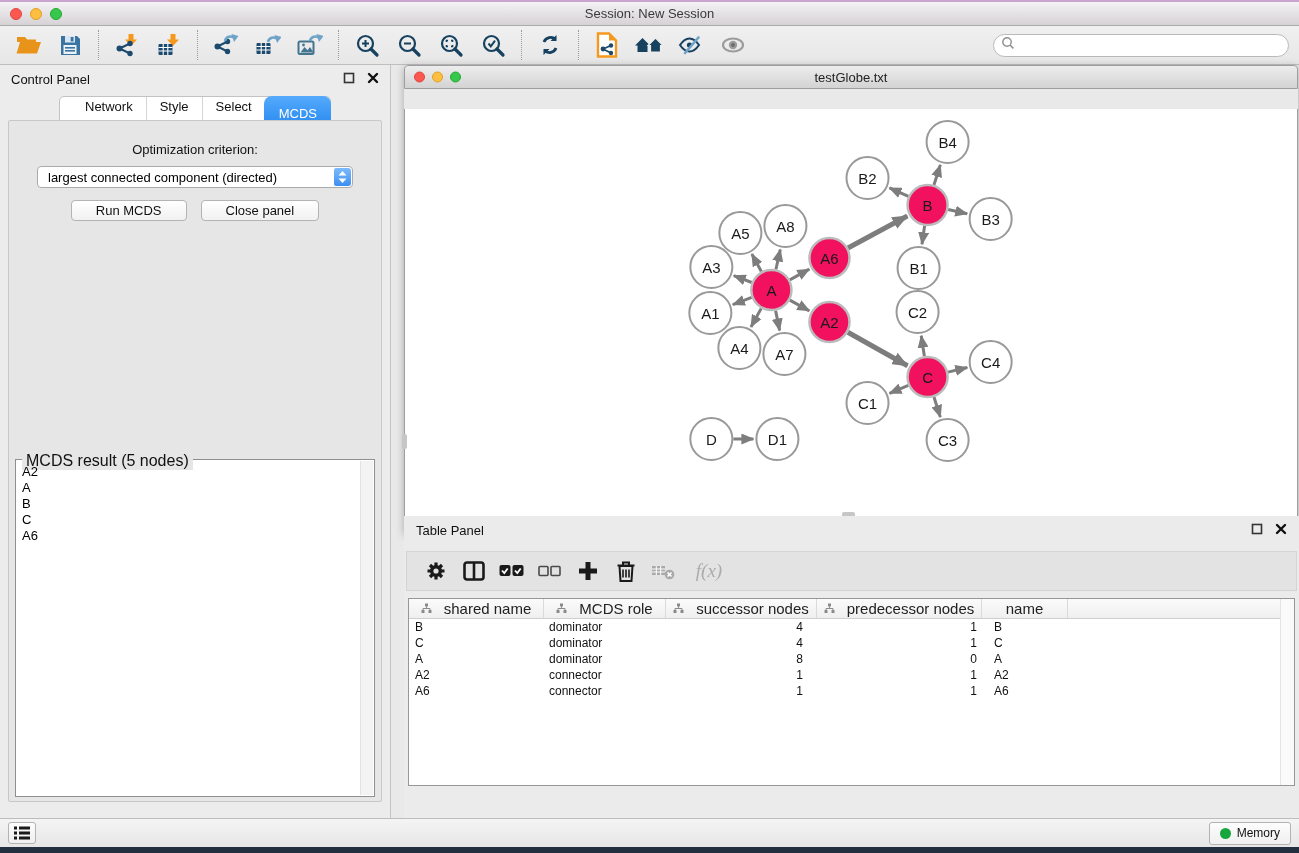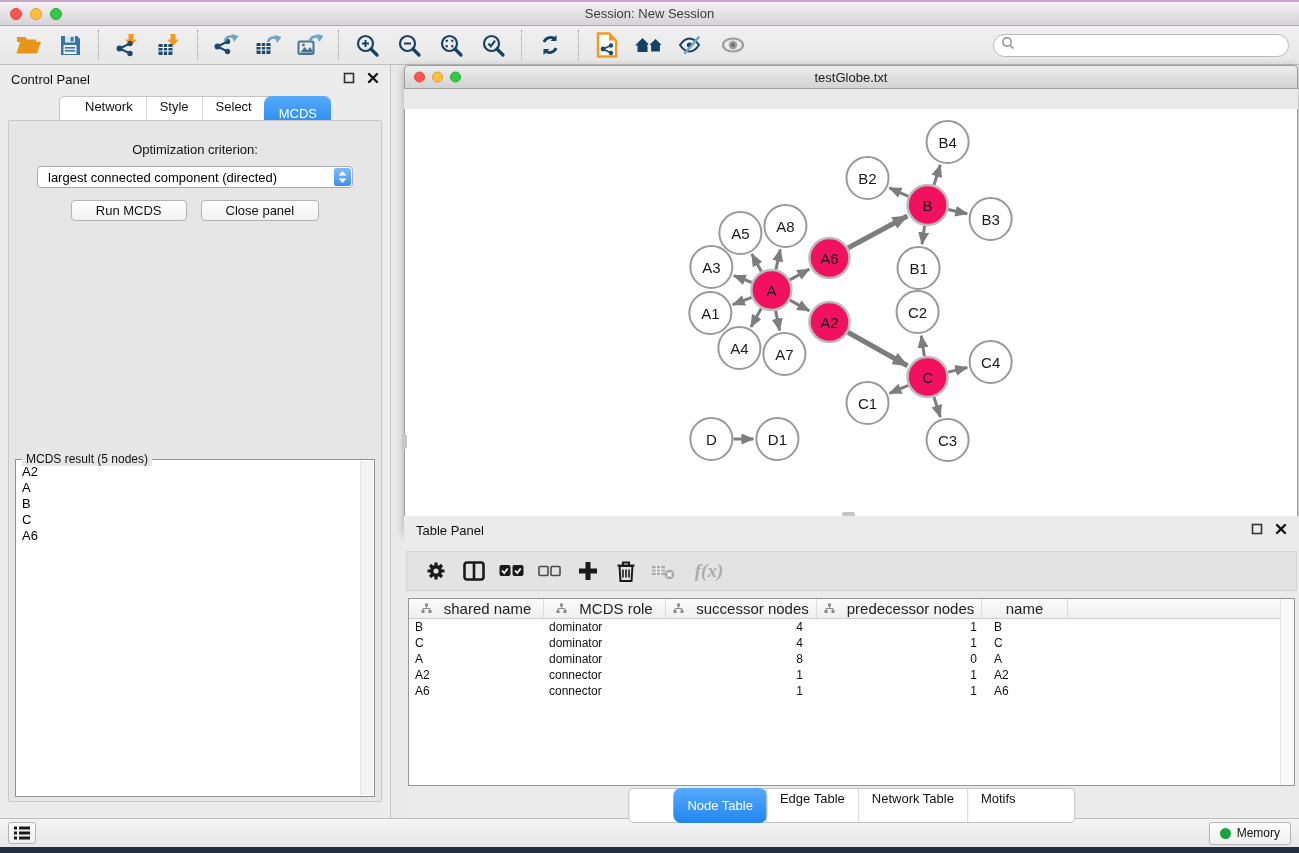--- a/index.html
+++ b/index.html
@@ -50,21 +50,21 @@
   .dropdown { margin:9px auto 0; width:316px; height:22px; border:1px solid #ABABAB; border-radius:4px;
               background:#fff; display:flex; align-items:center; position:relative; font-size:13px; }
   .dd-text { padding-left:10px; white-space:nowrap; overflow:hidden; }
   .dd-step { position:absolute; right:1px; top:1px; bottom:1px; width:17px; border-radius:2px 3px 3px 2px;
              background:linear-gradient(#7CBCFD,#3D8EF2); display:flex; align-items:center; justify-content:center; }
   .btn-row { margin-top:12px; display:flex; justify-content:center; gap:14px; }
   .mac-btn { font-size:13px; padding:2px 24px; border:1px solid #B4B4B4; border-radius:4px; color:#111;
              background:linear-gradient(#FFFFFF,#F1F1F1); font-family:"Liberation Sans",sans-serif; }
 
   .result-box { position:absolute; left:6px; right:6px; top:338px; bottom:4px; border:1px solid #8F8F8F; background:#fff; }
-  .result-legend { position:absolute; top:-8px; left:6px; background:#E6E6E6; padding:0 4px; font-size:12px; color:#111; }
+  .result-legend { position:absolute; top:-8px; left:6px; background:#E6E6E6; padding:0 4px; font-size:16px; color:#111; }
   .result-list { position:absolute; top:2px; left:2px; right:16px; bottom:2px; padding:2px 4px; font-size:13px; overflow:hidden; }
   .result-item { height:16px; line-height:16px; }
   .result-scroll { position:absolute; top:1px; bottom:1px; right:1px; width:13px; background:#F3F3F3; border-left:1px solid #E2E2E2; }
 
   
   .workspace { flex:1; position:relative; background:#E9E9E9; }
 
   .network-window { position:absolute; left:13px; top:0; right:1px; height:468px; border-radius:4px 4px 0 0;
                     box-shadow:0 2px 8px rgba(0,0,0,.28); }
   .nw-titlebar { height:24px; background:linear-gradient(#EDEDED,#D3D3D3); border:1px solid #9E9E9E;
@@ -80,21 +80,21 @@
           background:repeating-linear-gradient(135deg, transparent 0 3px, #ADADAD 3px 4.5px); }
   .splitter-left { position:absolute; left:11px; top:369px; width:5px; height:15px; background:#C6C6C6; border-radius:2px; }
   .splitter-bottom { position:absolute; left:451px; top:447px; width:13px; height:7px; background:#C6C6C6; border-radius:2px; }
 
   
   .table-panel { position:absolute; left:13px; top:451px; right:0; bottom:0; background:#EBEBEB; }
   .tp-header { height:28px; display:flex; align-items:center; padding:0 12px; font-size:13px; color:#111; }
   .tp-toolbar { position:absolute; top:35px; left:2px; right:2px; height:40px; background:#E3E3E3;
                 border:1px solid #D4D4D4; display:flex; align-items:center; padding:0 10px; }
   .tp-tool { width:38px; height:34px; background:none; border:none; display:flex; align-items:center; justify-content:center; }
-  .fx-label { font-family:"Liberation Serif",serif; font-style:italic; font-size:19px; color:#ABABAB;font-weight:bold; }
+  .fx-label { font-family:"Liberation Serif",serif; font-style:italic; font-size:19px; color:#ABABAB; }
 
   .tp-table { position:absolute; left:4px; right:4px; top:82px; height:188px; background:#fff;
               border:1px solid #979797; overflow:hidden; }
   .tt-header { display:flex; height:20px; background:linear-gradient(#FBFBFB,#EFEFEF); border-bottom:1px solid #CFCFCF; }
   .tt-hcell { display:flex; align-items:center; justify-content:center; gap:12px; border-right:1px solid #DADADA;
               font-size:15px; color:#222; flex:none; }
   .tt-row { display:flex; height:16px; align-items:center; font-size:12px; color:#111; }
   .tt-cell { flex:none; white-space:nowrap; overflow:hidden; }
   .tt-scroll { position:absolute; top:0; bottom:0; right:0; width:14px; background:#FAFAFA; border-left:1px solid #E3E3E3; }
   .tp-tabs { position:absolute; top:272px; left:0; right:0; display:flex; justify-content:center; }
@@ -587,26 +587,20 @@
               <div class="tt-row">
                 <div class="tt-cell" style="width: 135px; text-align: left; padding-left: 6px;">A6</div>
                 <div class="tt-cell" style="width: 122px; text-align: left; padding-left: 5px;">connector</div>
                 <div class="tt-cell" style="width: 151px; text-align: right; padding-right: 14px;">1</div>
                 <div class="tt-cell" style="width: 165px; text-align: right; padding-right: 5px;">1</div>
                 <div class="tt-cell" style="width: 86px; text-align: left; padding-left: 12px;">A6</div>
               </div>
             </div>
           <div class="tt-scroll"></div>
         </div>
-        <div class="seg tp-tabs" style="position:absolute;top:272px;left:50%;transform:translateX(-50%);">
-            <div class="seg-item active">Node Table</div>
-            <div class="seg-item">Edge Table</div>
-            <div class="seg-item">Network Table</div>
-            <div class="seg-item">Motifs</div>
-          </div>
       </div>
     </div>
   </div>
 
   <div class="statusbar">
     <button class="status-btn">
       <svg width="18" height="16" viewBox="0 0 18 16">
           <g fill="#1A1A1A">
             <rect x="1" y="1.5" width="3" height="3"></rect>
             <rect x="1" y="6.5" width="3" height="3"></rect>

